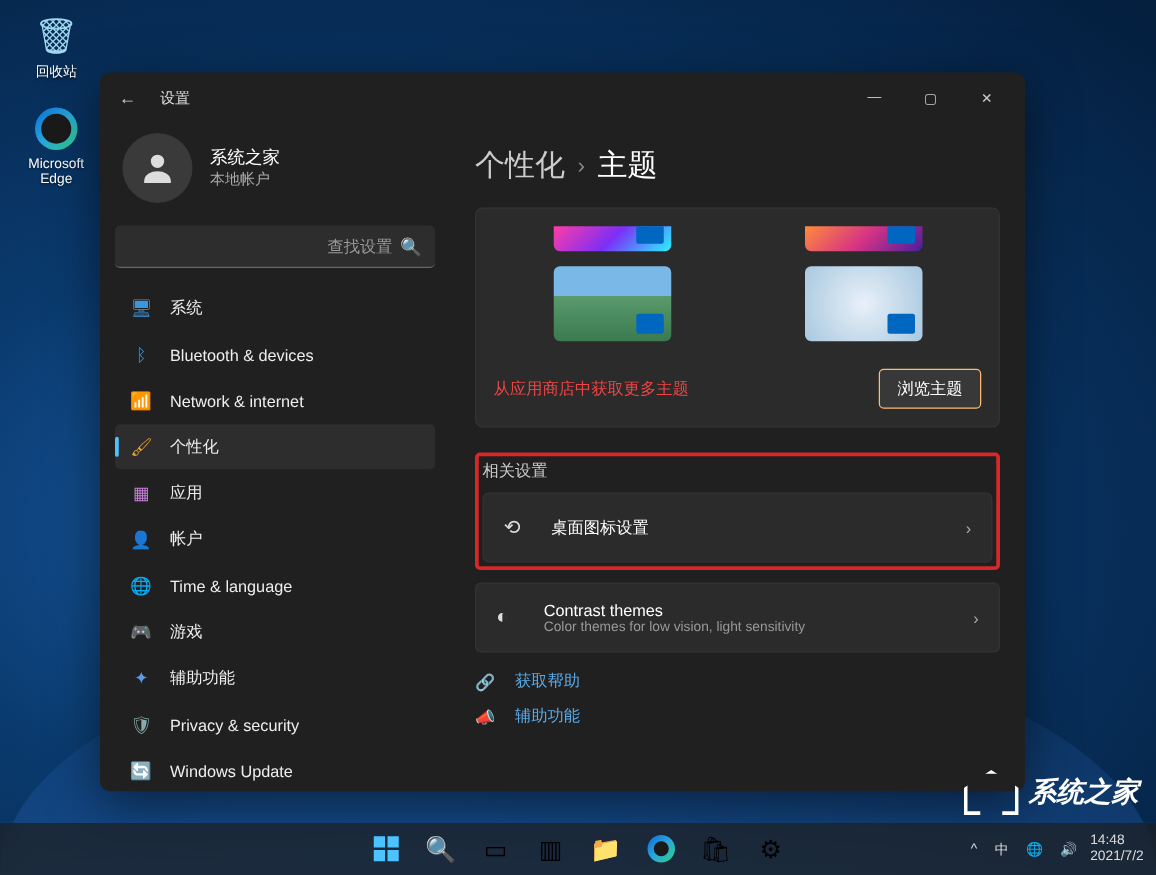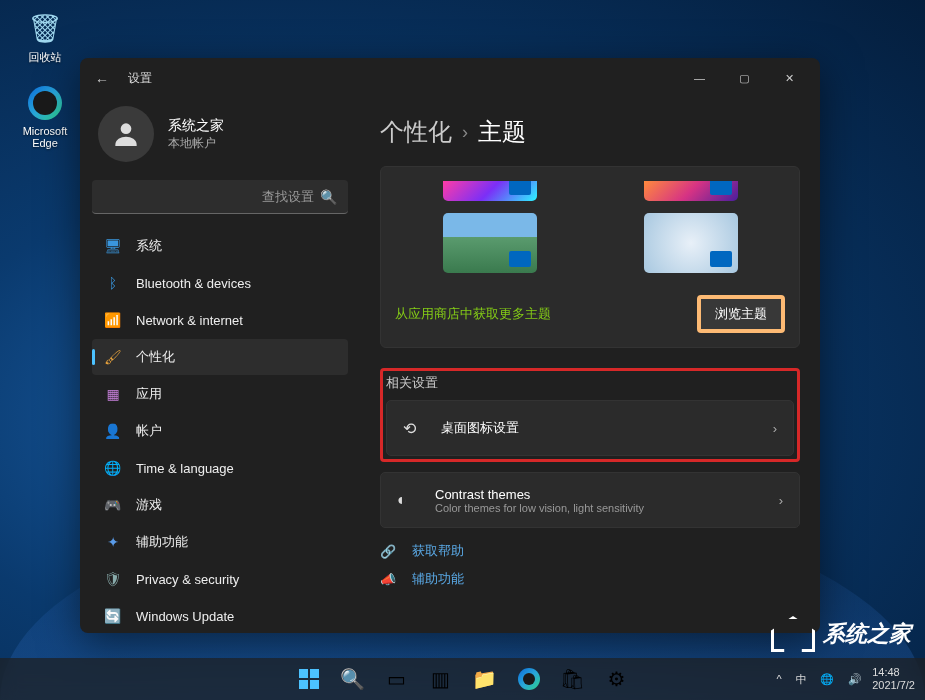--- a/index.html
+++ b/index.html
@@ -54,22 +54,22 @@
 .theme-card { background:#2b2b2b; border:1px solid #333; border-radius:6px; padding:14px; margin-bottom:20px; }
 .theme-grid { display:grid; grid-template-columns:1fr 1fr; gap:12px; justify-items:center; margin-bottom:16px; }
 .theme-thumb { width:94px; height:60px; border-radius:5px; position:relative; overflow:hidden; cursor:pointer; }
 .theme-thumb.top { height:20px; border-radius:0 0 5px 5px; }
 .theme-thumb .tb-swatch { position:absolute; right:6px; bottom:6px; width:22px; height:16px; background:#0067c0; border-radius:2px; }
 .t1 { background:linear-gradient(135deg,#ff3ca6,#7b2ff7,#2af5ff); }
 .t2 { background:linear-gradient(135deg,#ff8a3d,#d63384,#4a1e9e); }
 .t3 { background:linear-gradient(180deg,#7ab8e8 0%,#7ab8e8 40%,#5a9b6e 40%,#3a7a4e 100%); }
 .t4 { background:radial-gradient(circle at 50% 50%,#e8f0f8,#a8c8e0); }
 .theme-footer { display:flex; align-items:center; justify-content:space-between; padding-top:6px; }
-.theme-footer .tf-text { font-size:13px; color:#84cc16; }
-.browse-btn { background:#383838; border:4px solid #fdba74; border-radius:4px; padding:6px 14px; color:#fff; font-size:13px; cursor:pointer; }
+.theme-footer .tf-text { font-size:13px; color:#ef4444; }
+.browse-btn { background:#383838; border:1px solid #fdba74; border-radius:4px; padding:6px 14px; color:#fff; font-size:13px; cursor:pointer; }
 
 .section-title { font-size:13px; color:#ccc; margin-bottom:8px; }
 .highlight-box { border:3px solid #d62828; border-radius:4px; padding:3px; margin-bottom:10px; }
 .setting-row { background:#2b2b2b; border:1px solid #333; border-radius:5px; height:56px; display:flex; align-items:center; padding:0 16px; cursor:pointer; }
 .setting-row .sr-icon { width:24px; font-size:16px; color:#ddd; margin-right:14px; }
 .setting-row .sr-text .sr-title { font-size:13px; color:#fff; }
 .setting-row .sr-text .sr-sub { font-size:11px; color:#999; }
 .setting-row .sr-chev { margin-left:auto; color:#aaa; font-size:13px; }
 
 .links { margin-top:14px; display:flex; flex-direction:column; gap:10px; }

